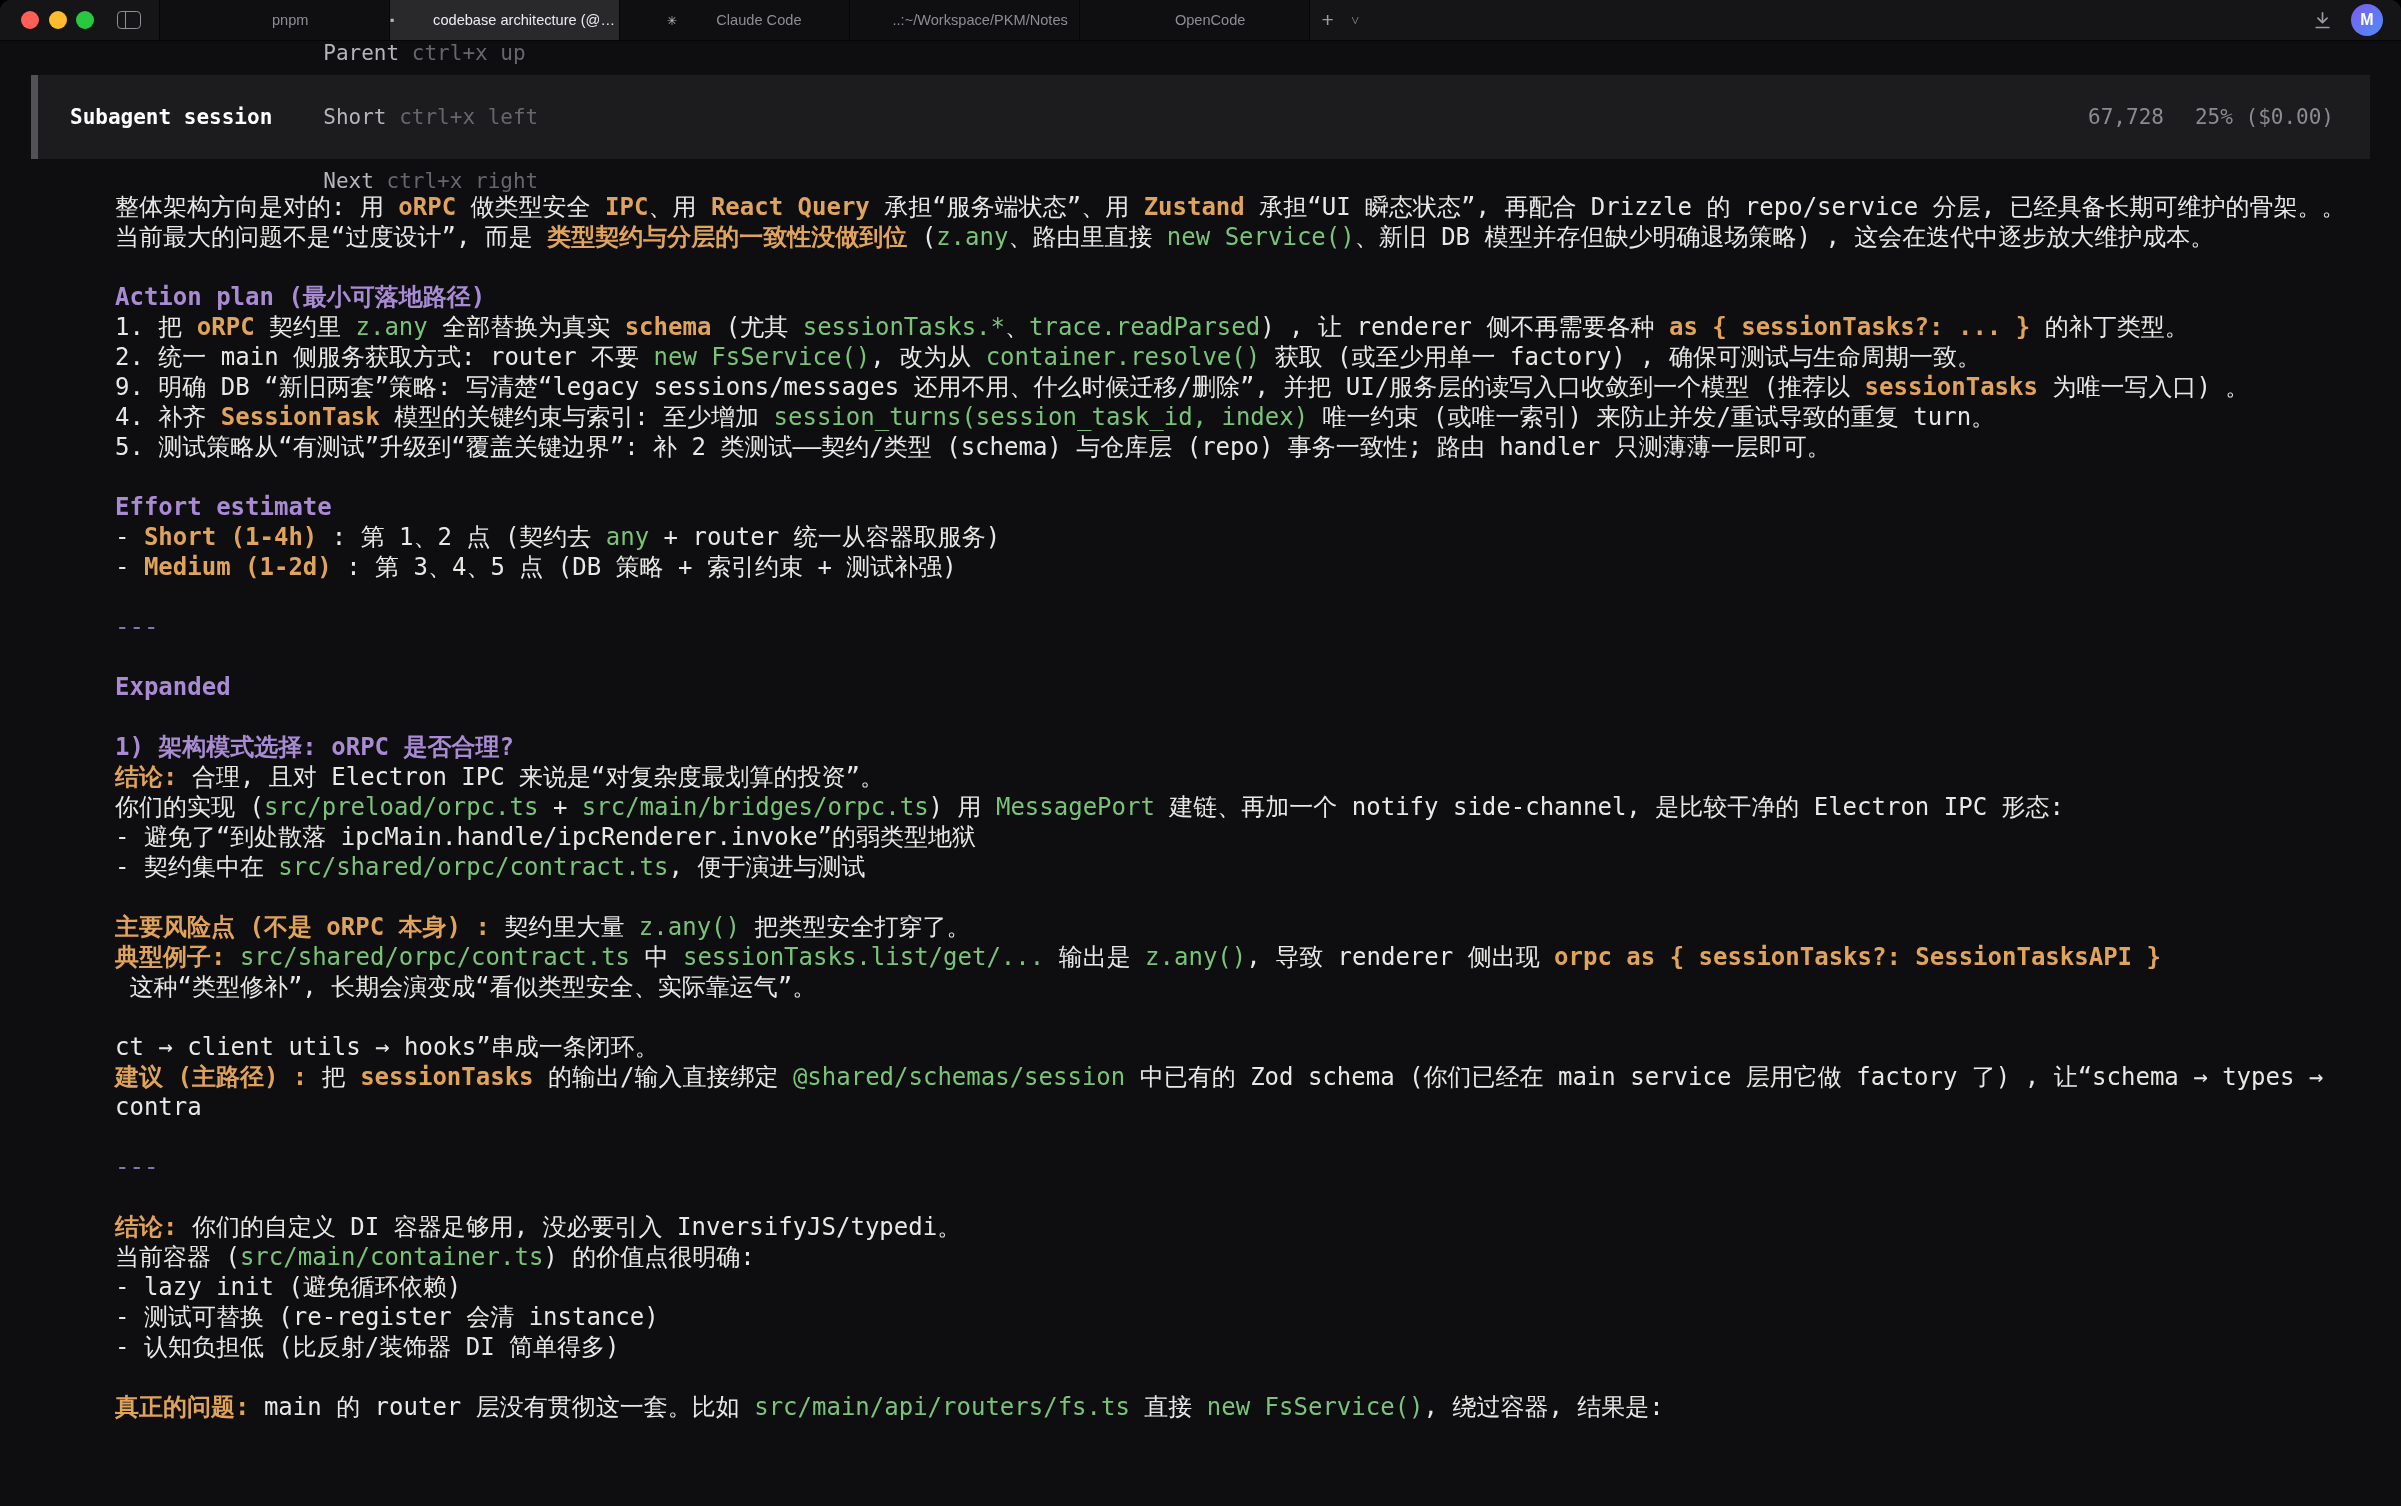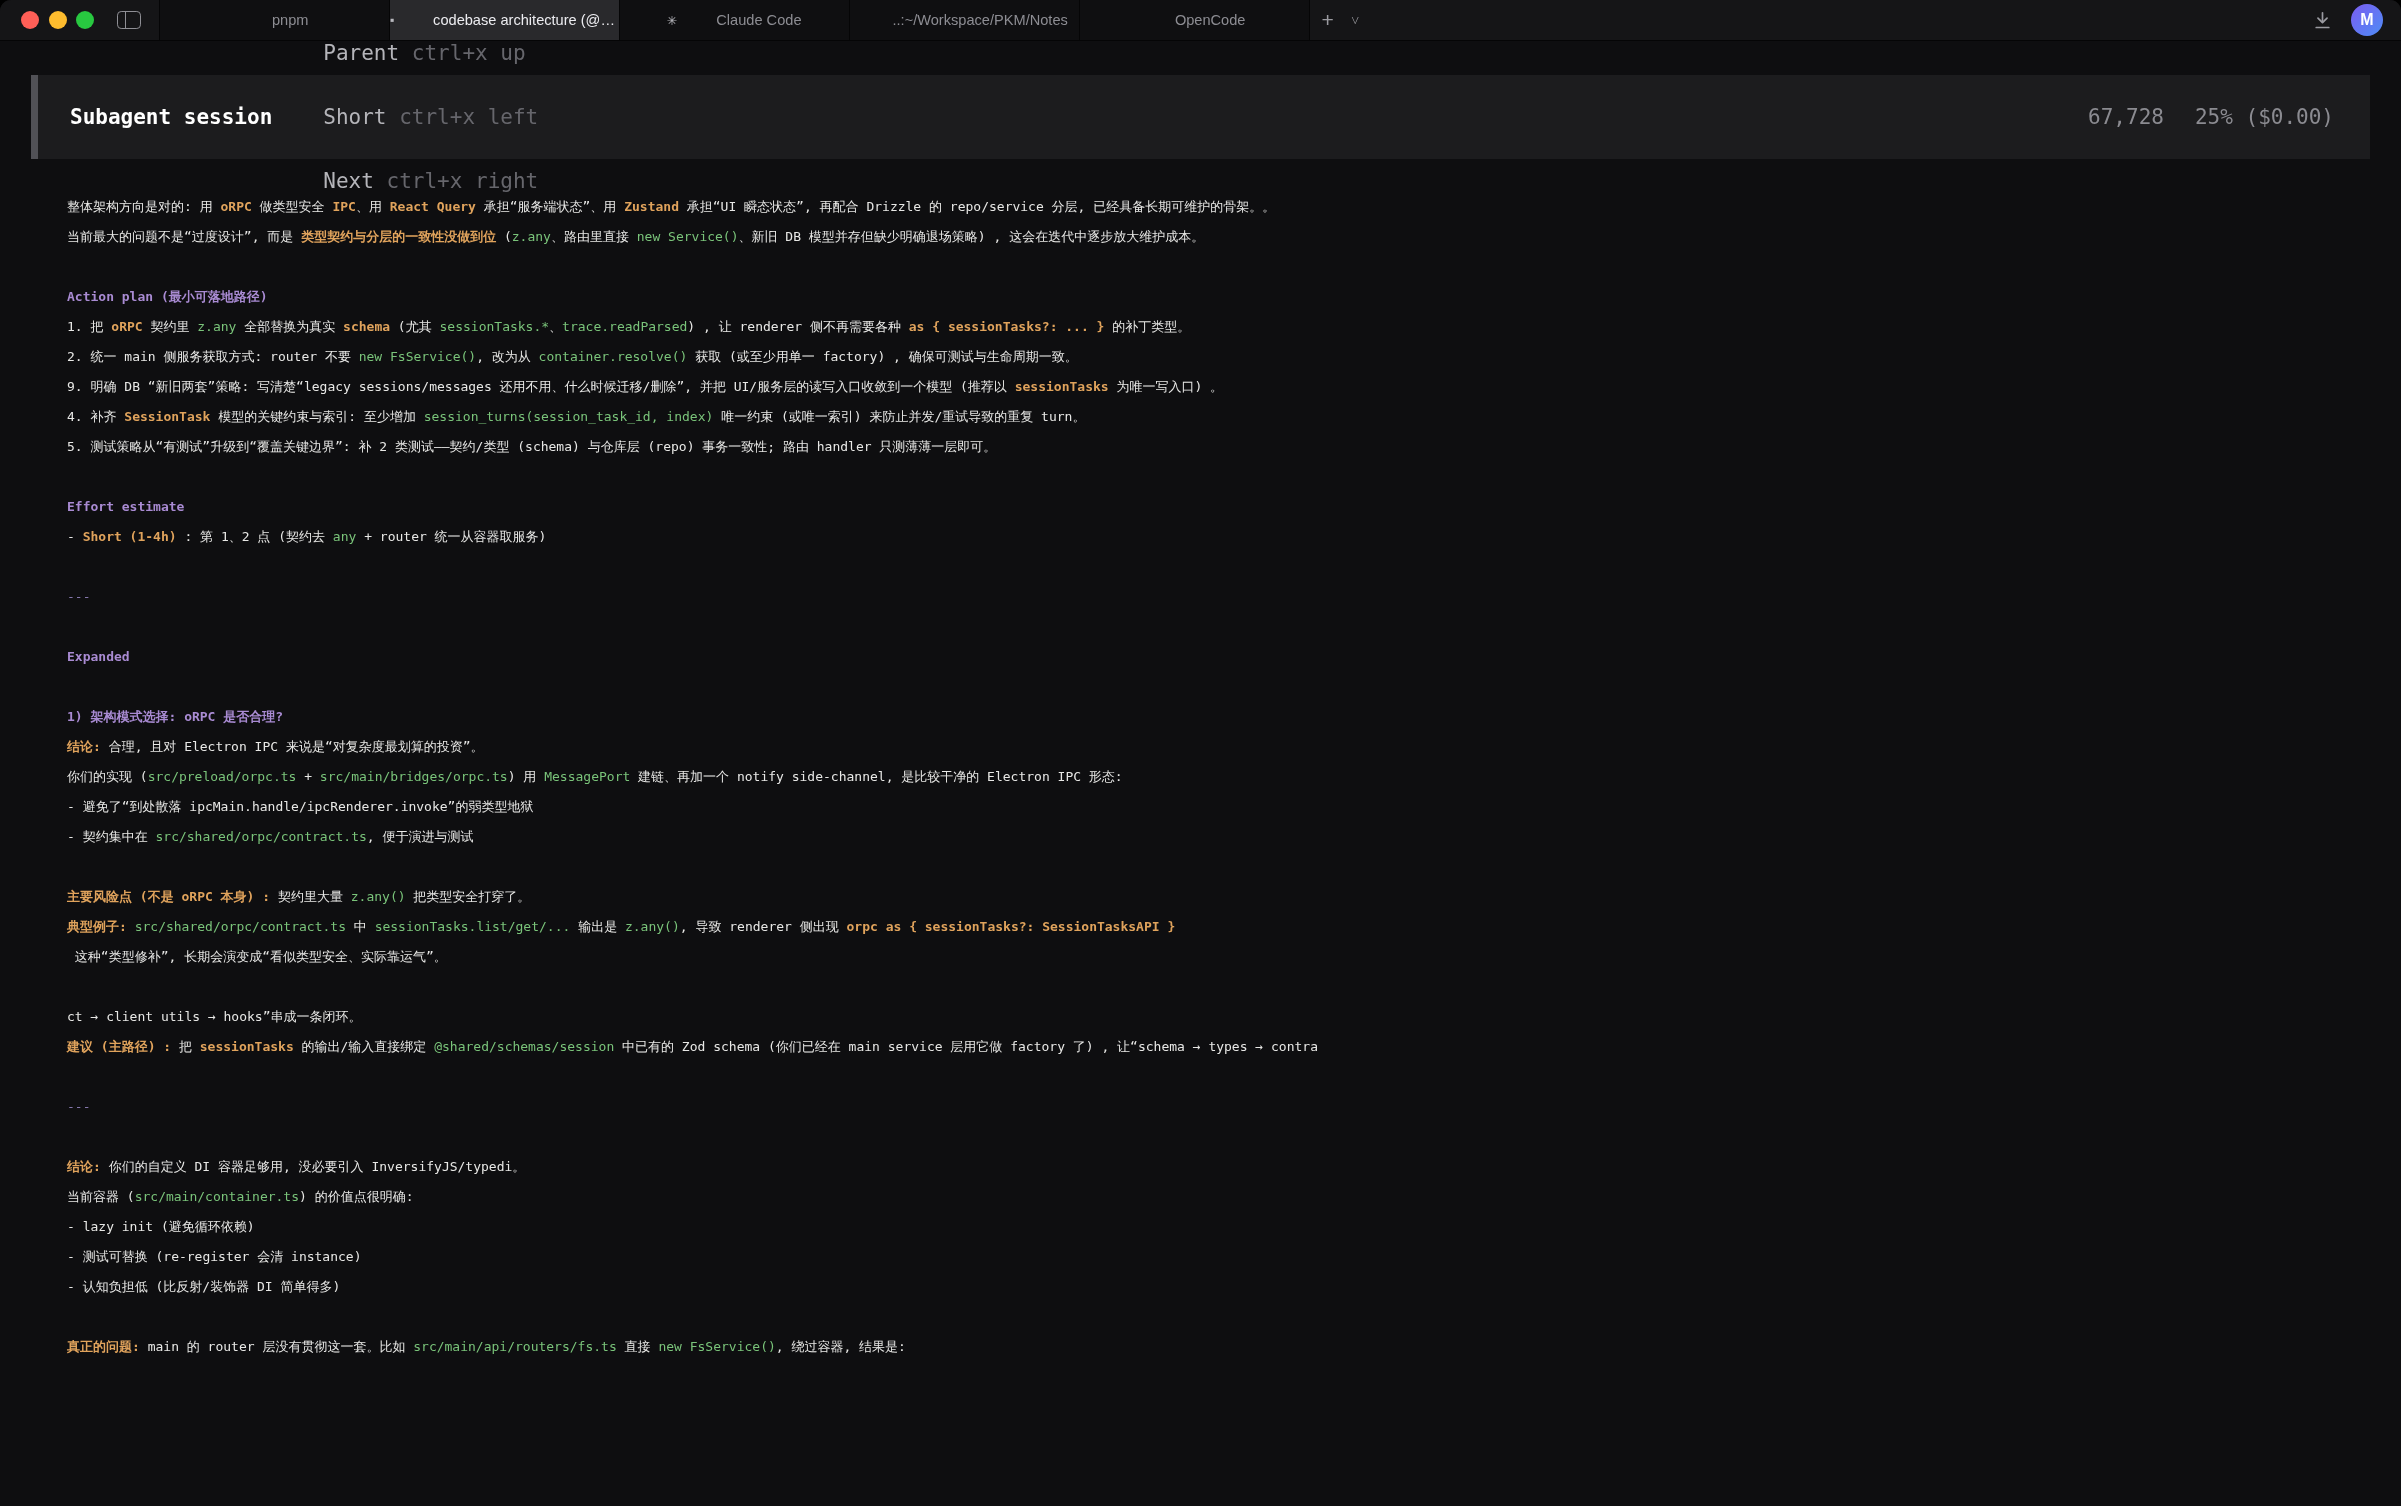--- a/index.html
+++ b/index.html
@@ -38,21 +38,21 @@
                   border-left:7px solid var(--header_accent,#515156);
                   display:flex;align-items:center;padding:0 36px 0 32px;font-size:21px;}
   .sh-title{color:#ffffff;font-weight:bold;margin-right:51px;white-space:pre;}
   .sh-nav{display:flex;gap:40px;flex-direction:column;}
   .nav-item{white-space:pre;}
   .nav-label{color:#b5b5ba;}
   .nav-key{color:#66666c;}
   .sh-stats{margin-left:auto;display:flex;gap:31px;color:var(--muted,#8b8b91);}
 
   
-  .terminal{padding:33px 42px 0 67px;font-size:13px;line-height:30px;}
+  .terminal{padding:33px 42px 0 67px;font-size:24px;line-height:30px;margin-left:48px;}
   .line{min-height:30px;white-space:pre-wrap;}
   .tx{color:var(--fg,#e8e8e6);}
   .or{color:var(--orange,#e0a35c);font-weight:bold;}
   .gr{color:var(--green,#7ac47a);}
   .pu{color:var(--purple,#a98bd3);font-weight:bold;}
   .se{color:var(--separator,#8577ad);}
 </style>
 </head>
 <body>
 
@@ -121,20 +121,21 @@
       <div class="line">&nbsp;</div>
       <div class="line"><span class="pu">Action plan (最小可落地路径)</span></div>
       <div class="line"><span class="tx">1. 把 </span><span class="or">oRPC</span><span class="tx"> 契约里 </span><span class="gr">z.any</span><span class="tx"> 全部替换为真实 </span><span class="or">schema</span><span class="tx"> (尤其 </span><span class="gr">sessionTasks.*</span><span class="tx">、</span><span class="gr">trace.readParsed</span><span class="tx">) , 让 renderer 侧不再需要各种 </span><span class="or">as { sessionTasks?: ... }</span><span class="tx"> 的补丁类型。</span></div>
       <div class="line"><span class="tx">2. 统一 main 侧服务获取方式: router 不要 </span><span class="gr">new FsService()</span><span class="tx">, 改为从 </span><span class="gr">container.resolve()</span><span class="tx"> 获取 (或至少用单一 factory) , 确保可测试与生命周期一致。</span></div>
       <div class="line"><span class="tx">9. 明确 DB “新旧两套”策略: 写清楚“legacy sessions/messages 还用不用、什么时候迁移/删除”, 并把 UI/服务层的读写入口收敛到一个模型 (推荐以 </span><span class="or">sessionTasks</span><span class="tx"> 为唯一写入口) 。</span></div>
       <div class="line"><span class="tx">4. 补齐 </span><span class="or">SessionTask</span><span class="tx"> 模型的关键约束与索引: 至少增加 </span><span class="gr">session_turns(session_task_id, index)</span><span class="tx"> 唯一约束 (或唯一索引) 来防止并发/重试导致的重复 turn。</span></div>
       <div class="line"><span class="tx">5. 测试策略从“有测试”升级到“覆盖关键边界”: 补 2 类测试——契约/类型 (schema) 与仓库层 (repo) 事务一致性; 路由 handler 只测薄薄一层即可。</span></div>
       <div class="line">&nbsp;</div>
       <div class="line"><span class="pu">Effort estimate</span></div>
       <div class="line"><span class="tx">- </span><span class="or">Short (1-4h)</span><span class="tx"> : 第 1、2 点 (契约去 </span><span class="gr">any</span><span class="tx"> + router 统一从容器取服务)</span></div>
+      <div class="line"><span class="tx">- </span><span class="or">Medium (1-2d)</span><span class="tx"> : 第 3、4、5 点 (DB 策略 + 索引约束 + 测试补强)</span></div>
       <div class="line">&nbsp;</div>
       <div class="line"><span class="se">---</span></div>
       <div class="line">&nbsp;</div>
       <div class="line"><span class="pu">Expanded</span></div>
       <div class="line">&nbsp;</div>
       <div class="line"><span class="pu">1) 架构模式选择: oRPC 是否合理?</span></div>
       <div class="line"><span class="or">结论: </span><span class="tx">合理, 且对 Electron IPC 来说是“对复杂度最划算的投资”。</span></div>
       <div class="line"><span class="tx">你们的实现 (</span><span class="gr">src/preload/orpc.ts</span><span class="tx"> + </span><span class="gr">src/main/bridges/orpc.ts</span><span class="tx">) 用 </span><span class="gr">MessagePort</span><span class="tx"> 建链、再加一个 notify side-channel, 是比较干净的 Electron IPC 形态:</span></div>
       <div class="line"><span class="tx">- 避免了“到处散落 ipcMain.handle/ipcRenderer.invoke”的弱类型地狱</span></div>
       <div class="line"><span class="tx">- 契约集中在 </span><span class="gr">src/shared/orpc/contract.ts</span><span class="tx">, 便于演进与测试</span></div>

